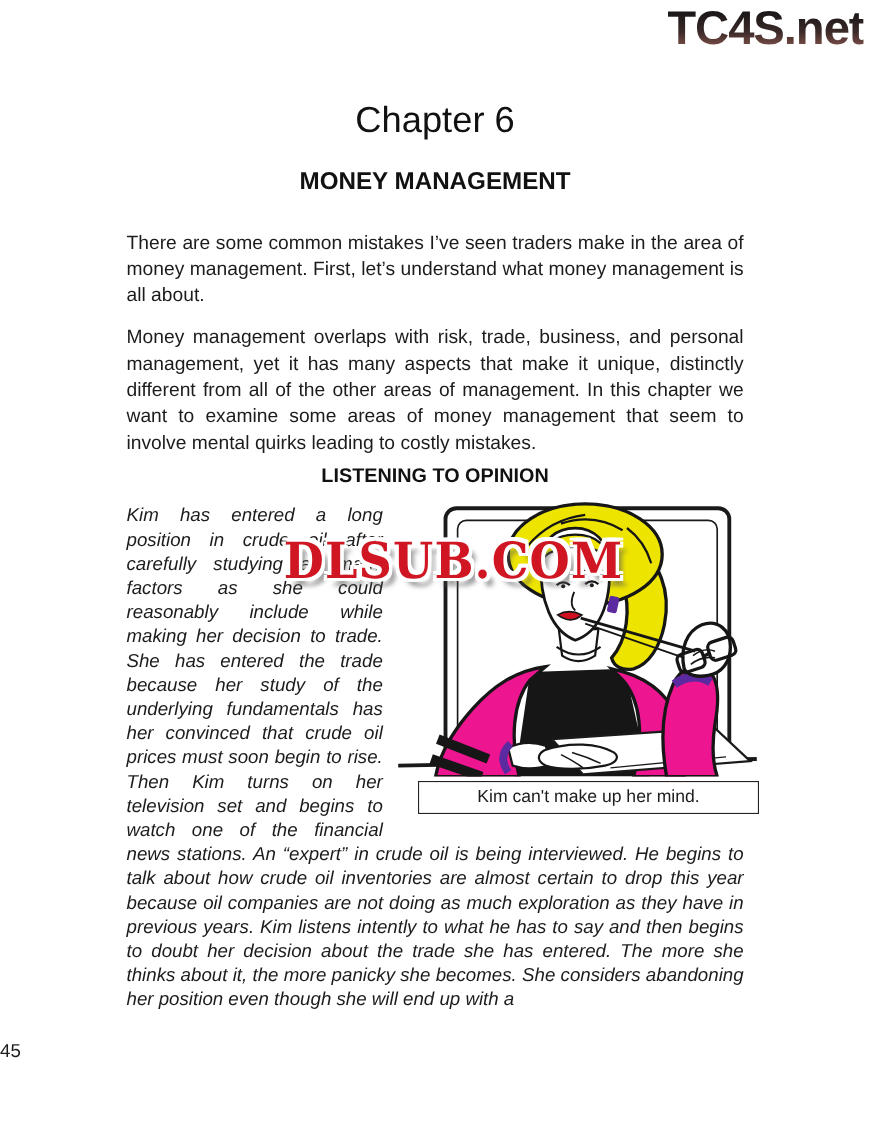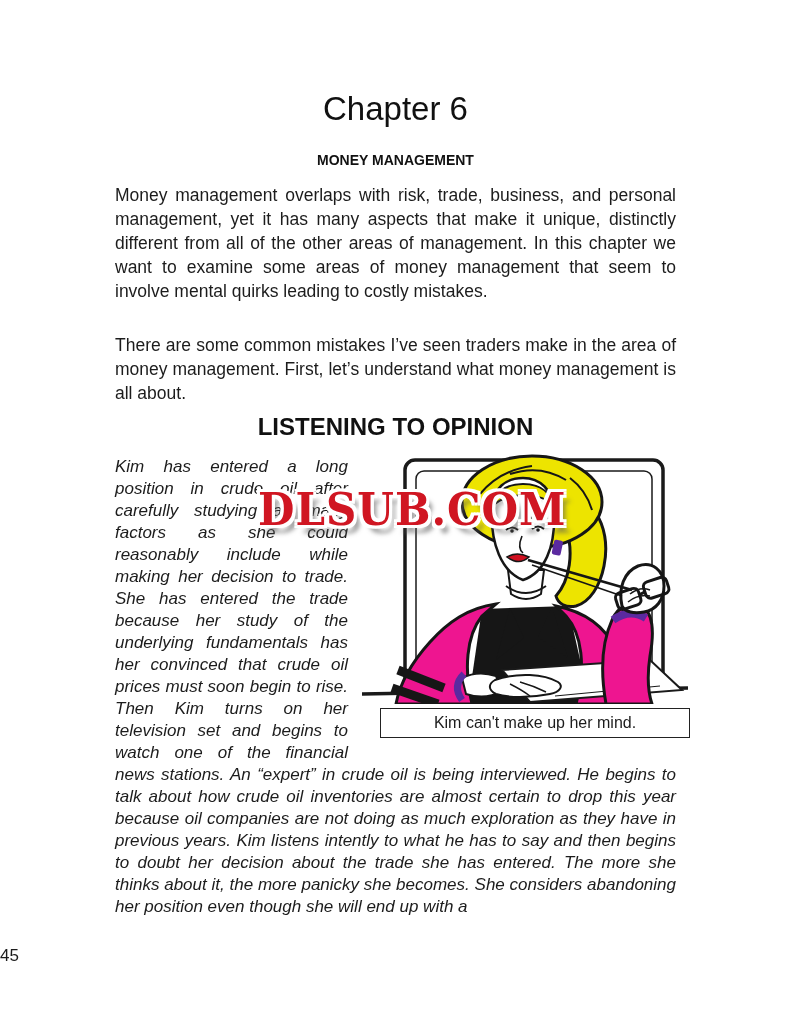--- a/index.html
+++ b/index.html
@@ -42,37 +42,37 @@
   h1.chapter-title {
     margin: 90px 0 0;
     font-size: 33px;
     font-weight: 400;
     line-height: 1.15;
     text-align: center;
     color: #111;
   }
   h2.chapter-subtitle {
     margin: 24px 0 0;
-    font-size: 14px;
+    font-size: 22px;
     font-weight: 700;
     line-height: 1.2;
     text-align: center;
     color: #111;
   }
   p.body-text {
     margin: 0;
     font-size: 17.5px;
     line-height: 24px;
     text-align: justify;
   }
   #para1 { margin-top: 30px; }
   #para2 { margin-top: 14px; }
   h3.section-heading {
     margin: 8px 0 0;
-    font-size: 24px;
+    font-size: 18px;
     font-weight: 700;
     line-height: 1.2;
     text-align: center;
     color: #111;
   }
   .para3 {
     margin-top: 14px;
     font-size: 17px;
     line-height: 22px;
     text-align: justify;
@@ -140,27 +140,28 @@
       -3px -3px 0 #f2f2f2, 3px -3px 0 #f2f2f2, -3px 3px 0 #f2f2f2, 3px 3px 0 #f2f2f2,
       0 -3px 0 #f2f2f2, 0 3px 0 #f2f2f2, -3px 0 0 #f2f2f2, 3px 0 0 #f2f2f2,
       6px 6px 4px rgba(110,110,110,0.65);
   }
 </style>
 </head>
 <body>
 
 <div class="page">
 
+  <div class="tc4s-logo">TC4S.net</div>
 
   <main class="content">
     <h1 class="chapter-title">Chapter 6</h1>
     <h2 class="chapter-subtitle">MONEY MANAGEMENT</h2>
 
+    <p id="para1" class="body-text">There are some common mistakes I’ve seen traders make in the area of money management.  First, let’s understand what money management is all about.</p>
     <p id="para2" class="body-text">Money management overlaps with risk, trade, business, and personal management, yet it has many aspects that make it unique, distinctly different from all of the other areas of management.  In this chapter we want to examine some areas of money management that seem to involve mental quirks leading to costly mistakes.</p>
-    <p id="para1" class="body-text">There are some common mistakes I’ve seen traders make in the area of money management.  First, let’s understand what money management is all about.</p>
 
     <h3 class="section-heading">LISTENING TO OPINION</h3>
 
     <div class="para3-wrap">
       <figure class="kim-figure">
         <svg viewBox="0 0 330 260" width="330" height="260" xmlns="http://www.w3.org/2000/svg">
 
           <rect x="45" y="16" width="258" height="226" rx="10" fill="#fff" stroke="#1a1a1a" stroke-width="3.5"></rect>
           <rect x="56" y="27" width="236" height="206" rx="8" fill="none" stroke="#1a1a1a" stroke-width="1.5"></rect>
 

